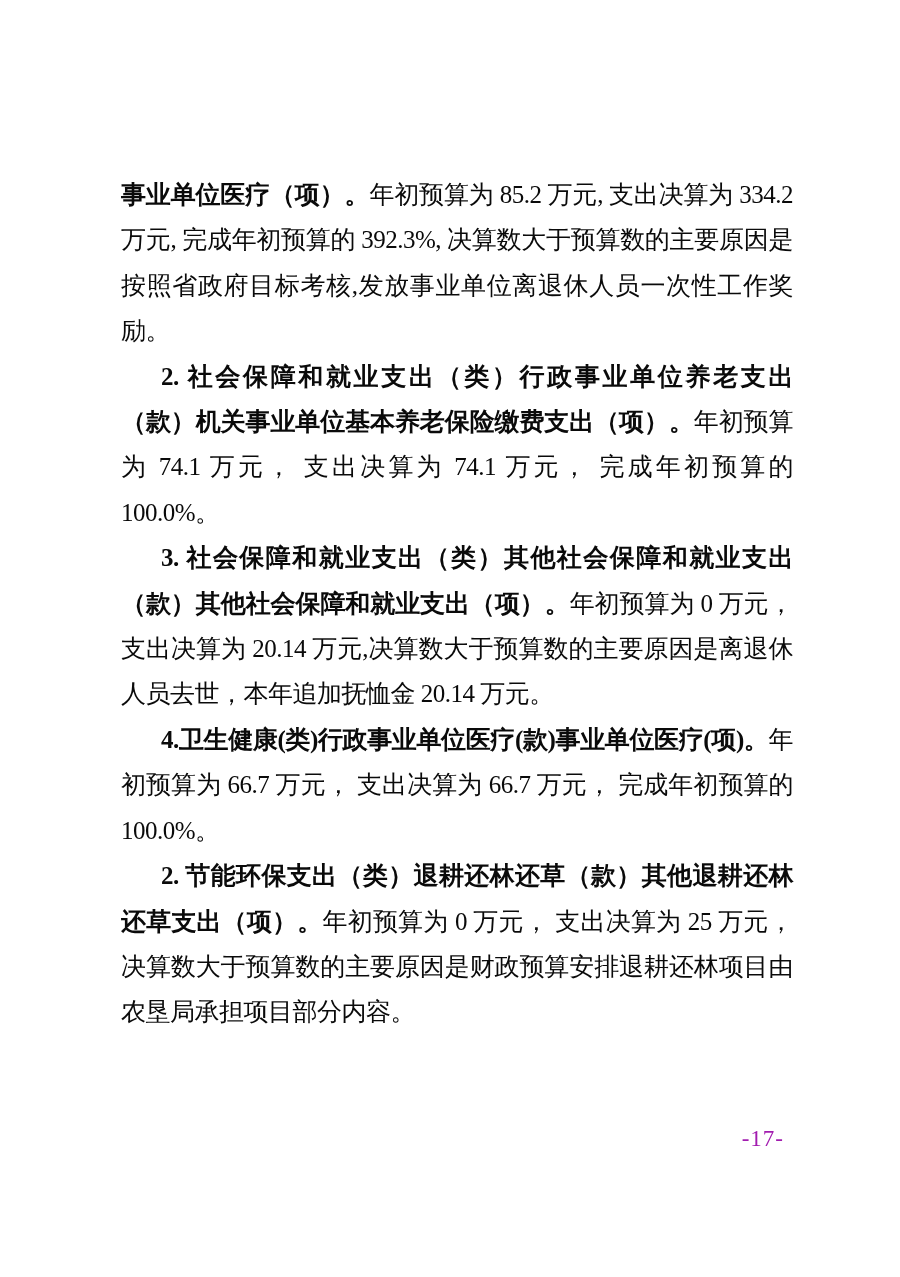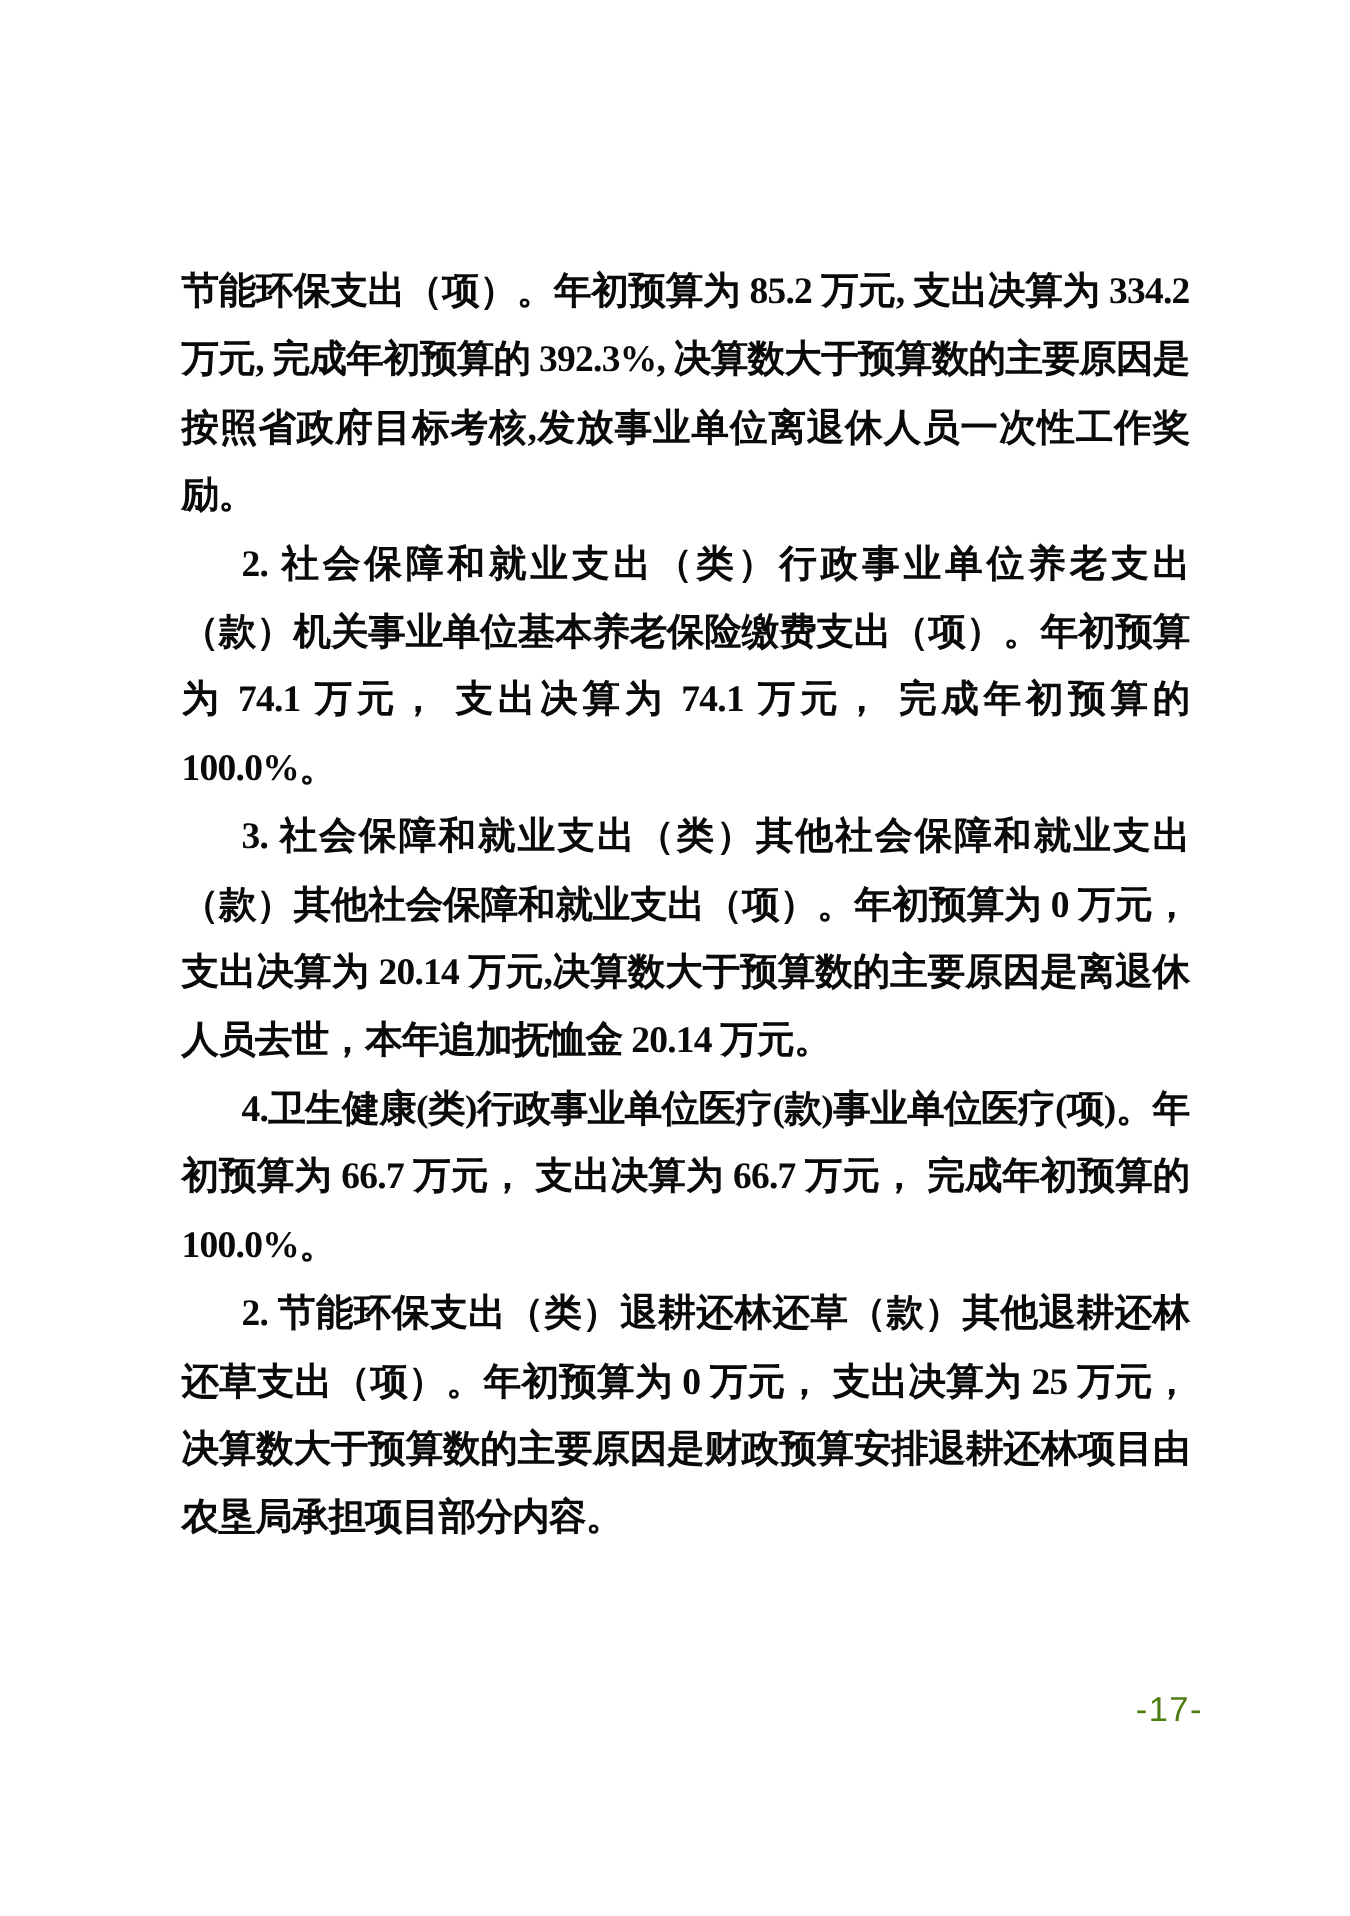--- a/index.html
+++ b/index.html
@@ -31,40 +31,40 @@
     margin: 0;
     text-indent: 40px;
   }
   .para.continuation {
     text-indent: 0;
   }
   .para .heading {
     font-weight: 700;
   }
   .para .body {
-    font-weight: 700;
+    font-weight: 400;
   }
   .page-number {
     position: absolute;
     top: 1126px;
-    right: 98px;
+    right: 116px;
     font-size: 23px;
     letter-spacing: 1px;
-    font-family: Liberation Sans, sans-serif;
-    color: #4d7c0f;
+    font-family: Liberation Serif, serif;
+    color: #a21caf;
   }
 </style>
 </head>
 <body>
 
 <div class="page">
 
   <div class="text-block">
 
-    <p class="para continuation"><span class="heading">节能环保支出（项）。</span><span class="body">年初预算为 85.2 万元, 支出决算为 334.2 万元, 完成年初预算的 392.3%, 决算数大于预算数的主要原因是按照省政府目标考核,发放事业单位离退休人员一次性工作奖励。</span></p>
+    <p class="para continuation"><span class="heading">事业单位医疗（项）。</span><span class="body">年初预算为 85.2 万元, 支出决算为 334.2 万元, 完成年初预算的 392.3%, 决算数大于预算数的主要原因是按照省政府目标考核,发放事业单位离退休人员一次性工作奖励。</span></p>
 
     <p class="para"><span class="heading">2. 社会保障和就业支出（类）行政事业单位养老支出（款）机关事业单位基本养老保险缴费支出（项）。</span><span class="body">年初预算为 74.1 万元， 支出决算为 74.1 万元， 完成年初预算的 100.0%。</span></p>
 
     <p class="para"><span class="heading">3. 社会保障和就业支出（类）其他社会保障和就业支出（款）其他社会保障和就业支出（项）。</span><span class="body">年初预算为 0 万元， 支出决算为 20.14 万元,决算数大于预算数的主要原因是离退休人员去世，本年追加抚恤金 20.14 万元。</span></p>
 
     <p class="para"><span class="heading">4.卫生健康(类)行政事业单位医疗(款)事业单位医疗(项)。</span><span class="body">年初预算为 66.7 万元， 支出决算为 66.7 万元， 完成年初预算的 100.0%。</span></p>
 
     <p class="para"><span class="heading">2. 节能环保支出（类）退耕还林还草（款）其他退耕还林还草支出（项）。</span><span class="body">年初预算为 0 万元， 支出决算为 25 万元， 决算数大于预算数的主要原因是财政预算安排退耕还林项目由农垦局承担项目部分内容。</span></p>
 
 

